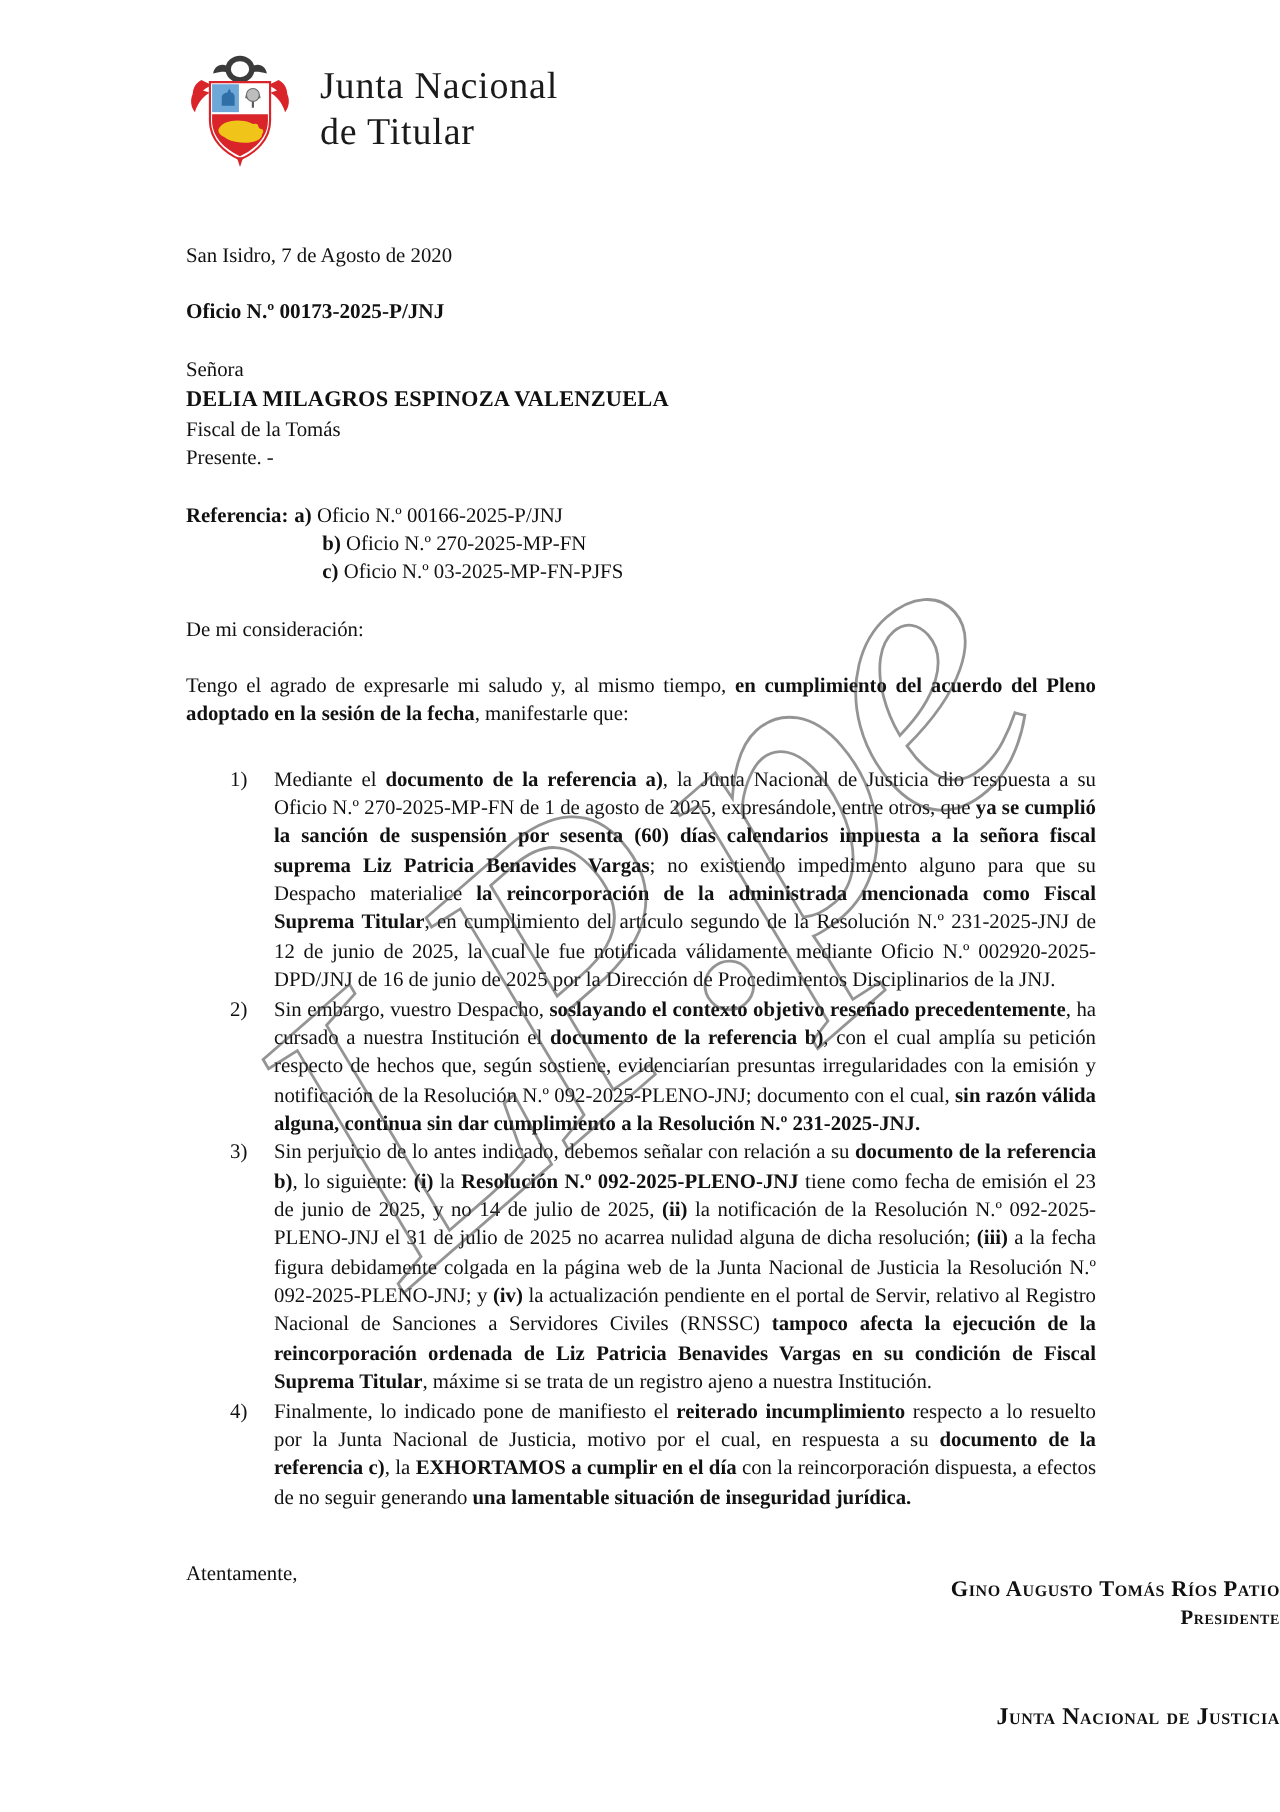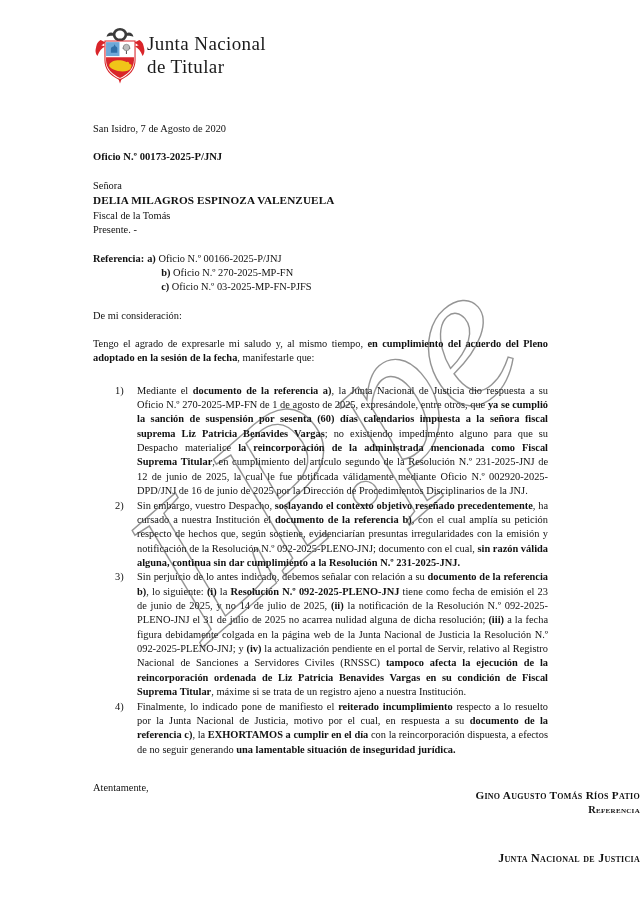--- a/index.html
+++ b/index.html
@@ -45,21 +45,21 @@
     z-index: 4;
     line-height: 1;
   }
   
   .header {
     position: absolute;
     left: 93px;
     top: 26px;
     display: flex;
     align-items: center;
-    gap: 0;
+    gap: 13px;
     z-index: 2;
   }
   .crest {
     width: 54px;
     height: 58px;
     flex: 0 0 auto;
   }
   .brand {
     font-family: "Liberation Serif", "DejaVu Serif", serif;
     font-size: 19px;
@@ -254,18 +254,18 @@
           <li><span class="marker">2)</span><span>Sin embargo, vuestro Despacho, </span><span class="b">soslayando el contexto objetivo reseñado precedentemente</span><span>, ha cursado a nuestra Institución el </span><span class="b">documento de la referencia b)</span><span>, con el cual amplía su petición respecto de hechos que, según sostiene, evidenciarían presuntas irregularidades con la emisión y notificación de la Resolución N.º 092-2025-PLENO-JNJ; documento con el cual, </span><span class="b">sin razón válida alguna, continua sin dar cumplimiento a la Resolución N.º 231-2025-JNJ.</span></li>
           <li><span class="marker">3)</span><span>Sin perjuicio de lo antes indicado, debemos señalar con relación a su </span><span class="b">documento de la referencia b)</span><span>, lo siguiente: </span><span class="b">(i)</span><span> la </span><span class="b">Resolución N.º 092-2025-PLENO-JNJ</span><span> tiene como fecha de emisión el 23 de junio de 2025, y no 14 de julio de 2025, </span><span class="b">(ii)</span><span> la notificación de la Resolución N.º 092-2025-PLENO-JNJ el 31 de julio de 2025 no acarrea nulidad alguna de dicha resolución; </span><span class="b">(iii)</span><span> a la fecha figura debidamente colgada en la página web de la Junta Nacional de Justicia la Resolución N.º 092-2025-PLENO-JNJ; y </span><span class="b">(iv)</span><span> la actualización pendiente en el portal de Servir, relativo al Registro Nacional de Sanciones a Servidores Civiles (RNSSC) </span><span class="b">tampoco afecta la ejecución de la reincorporación ordenada de Liz Patricia Benavides Vargas en su condición de Fiscal Suprema Titular</span><span>, máxime si se trata de un registro ajeno a nuestra Institución.</span></li>
           <li><span class="marker">4)</span><span>Finalmente, lo indicado pone de manifiesto el </span><span class="b">reiterado incumplimiento</span><span> respecto a lo resuelto por la Junta Nacional de Justicia, motivo por el cual, en respuesta a su </span><span class="b">documento de la referencia c)</span><span>, la </span><span class="b">EXHORTAMOS a cumplir en el día</span><span> con la reincorporación dispuesta, a efectos de no seguir generando </span><span class="b">una lamentable situación de inseguridad jurídica.</span></li>
         </ul>
     </div>
 
     <p class="closing">Atentamente,</p>
 
     <div class="signature">
       <div class="sig-name">Gino Augusto Tomás Ríos Patio</div>
-      <div class="sig-role">Referencia</div>
+      <div class="sig-role">Presidente</div>
       <div class="sig-org">Junta Nacional de Justicia</div>
     </div>
 
   </div>
 </div>
 
 </body></html>

